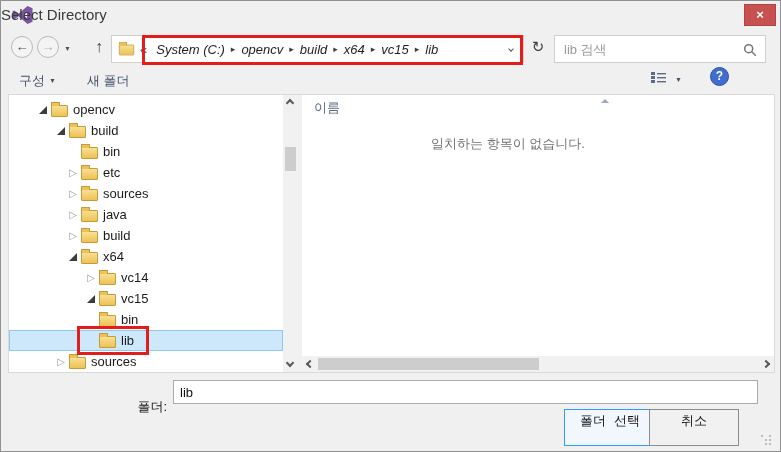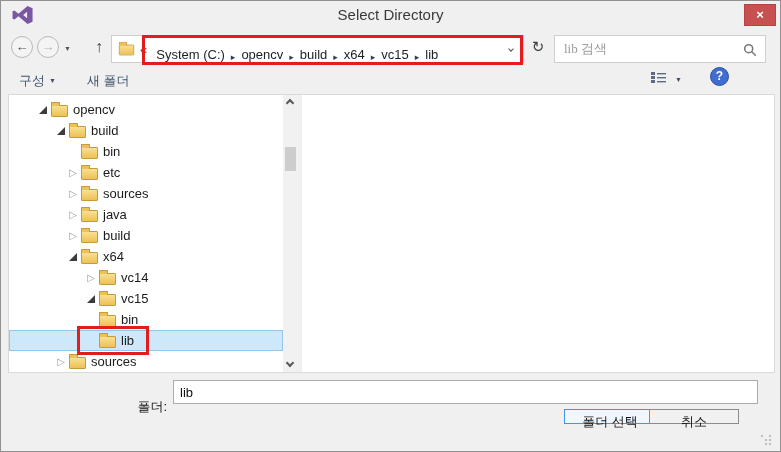--- a/index.html
+++ b/index.html
@@ -2,38 +2,38 @@
 <html style="--red: #e31c1c; --sel-bg: #cde8fa; --sel-border: #92c8ee; --accent: #3399ff; --close-red: #c75050;"><head>
 <meta charset="utf-8">
 <style>
   html,body{margin:0;padding:0;background:#d8d8d8;font-family:"Liberation Sans","DejaVu Sans",sans-serif;}
   *{box-sizing:border-box;}
   .window{position:relative;width:781px;height:452px;background:#f0f0f0;border:1px solid #919191;overflow:hidden;}
 
   
   .titlebar{position:absolute;left:0;top:0;width:100%;height:28px;background:#f0f0f0;}
   .vs-logo{position:absolute;left:11px;top:4px;}
-  .title{position:absolute;left:0;right:0;top:0;text-align:center;line-height:27px;font-size:15px;color:#3a3a3a;}
+  .title{position:absolute;left:0;right:0;top:0;line-height:27px;font-size:15px;color:#3a3a3a;}
   .close-btn{position:absolute;right:4px;top:3px;width:32px;height:22px;background:var(--close-red);border:1px solid #b24444;color:#fff;font-size:13px;font-weight:bold;text-align:center;line-height:20px;cursor:pointer;}
 
   
   .circle-btn{position:absolute;width:22px;height:22px;border:1px solid #b9b9b9;border-radius:50%;background:#f4f4f4;text-align:center;line-height:20px;font-size:13px;color:#4c4c4c;}
   .circle-btn.disabled{color:#b5b5b5;}
   .tiny-caret{font-size:7px;color:#555;}
   .up-btn{position:absolute;left:88px;top:37px;font-size:16px;color:#444;width:20px;text-align:center;}
   .addr{position:absolute;left:110px;top:34px;width:413px;height:28px;background:#fff;border:1px solid #cfcfcf;display:flex;align-items:center;padding-left:6px;}
   .addr .ov-chev{color:#555;font-size:13px;margin:0 3px 0 5px;}
-  .crumbs{display:flex;align-items:flex-end;height:100%;}
+  .crumbs{display:flex;align-items:center;height:100%;font-style:italic;}
   .crumb{font-size:13px;color:#1f1f1f;padding:0 6px;white-space:nowrap;cursor:default;}
   .crumb-sep{font-size:9px;color:#3c3c3c;}
   .addr-spacer{flex:1;}
   .addr .chev{margin-right:10px;}
   .refresh-btn{position:absolute;left:527px;top:37px;font-size:15px;color:#3f3f3f;width:20px;text-align:center;}
   .searchbox{position:absolute;left:553px;top:34px;width:212px;height:28px;background:#fff;border:1px solid #cfcfcf;}
-  .searchbox input{width:100%;height:100%;border:none;outline:none;background:transparent;font-size:13px;padding:0 28px 0 9px;font-family:Liberation Serif, serif;color:#333;}
+  .searchbox input{width:100%;height:100%;border:none;outline:none;background:transparent;font-size:13px;padding:0 28px 0 9px;font-family:Liberation Sans, sans-serif;color:#333;}
   .searchbox input::placeholder{color:#9a9a9a;}
   .search-icon{position:absolute;right:8px;top:7px;}
 
   
   .toolbar{position:absolute;left:0;top:66px;width:100%;height:26px;}
   .tb-item{position:absolute;font-size:13px;color:#3f526b;cursor:pointer;}
   .tb-caret{font-size:7px;color:#3f526b;margin-left:4px;vertical-align:2px;}
   .view-group{position:absolute;left:650px;top:3px;display:flex;align-items:center;cursor:pointer;}
   .view-group .tb-caret{margin-left:9px;}
   .help-btn{position:absolute;left:709px;top:0px;width:19px;height:19px;border-radius:50%;background:#3f6dd0;border:1px solid #2d50a0;color:#fff;font-size:12px;font-weight:bold;text-align:center;line-height:17px;cursor:pointer;}
@@ -68,21 +68,21 @@
   .empty-msg{position:absolute;left:0;top:40px;width:412px;text-align:center;font-size:13px;color:#707070;}
   .hscroll{position:absolute;left:0;right:0;bottom:0;height:16px;background:#f1f1f1;}
   .hscroll .thumb{position:absolute;left:16px;top:2px;width:221px;height:12px;background:#cdcdcd;}
   .hscroll .left{position:absolute;left:5px;top:5px;}
   .hscroll .right{position:absolute;right:5px;top:5px;}
 
   
   .footer{position:absolute;left:0;top:372px;width:100%;height:80px;background:#f0f0f0;}
   .folder-label{position:absolute;left:110px;top:25px;width:56px;text-align:right;font-size:13px;color:#111;}
   .folder-input{position:absolute;left:172px;top:7px;width:585px;height:24px;border:1px solid #ababab;background:#fff;font-size:13px;padding:0 6px;font-family:inherit;color:#111;outline:none;}
-  .btn{position:absolute;top:36px;height:15px;font-size:13px;color:#111;text-align:center;line-height:23px;cursor:pointer;}
+  .btn{position:absolute;top:36px;height:37px;font-size:13px;color:#111;text-align:center;line-height:23px;cursor:pointer;font-family:Liberation Mono, monospace;}
   .btn.primary{left:563px;width:92px;background:#f2f7fd;border:1px solid var(--accent);}
   .btn.plain{left:648px;width:90px;background:#f1f1f1;border:1px solid #8c8c8c;}
   .grip{position:absolute;right:9px;bottom:8px;width:2px;height:2px;background:#bdbdbd;box-shadow:4px 4px #bdbdbd,8px 8px #bdbdbd,8px 0 #bdbdbd,8px 4px #bdbdbd,4px 8px #bdbdbd;transform:translate(-8px,-8px);}
 
   
   .anno{position:absolute;border:3px solid var(--red);z-index:40;pointer-events:none;}
   .anno.path{left:141px;top:34px;width:381px;height:30px;}
   .anno.lib{left:76px;top:325px;width:72px;height:29px;}
 </style>
 </head>
@@ -227,20 +227,32 @@
       </div>
 
     <div class="vscroll">
       <span class="chev up"></span>
       <div class="thumb"></div>
       <span class="chev down"></span>
     </div>
 
     <div class="pane-gap"></div>
 
+    <div class="rpane">
+      <div class="col-header">
+        <span class="label">이름</span>
+        <span class="sort-up"></span>
+      </div>
+      <div class="empty-msg">일치하는 항목이 없습니다.</div>
+      <div class="hscroll">
+        <span class="chev left"></span>
+        <div class="thumb"></div>
+        <span class="chev right"></span>
+      </div>
+    </div>
   </div>
 
   <div class="footer">
     <span class="folder-label">폴더:</span>
     <input class="folder-input" type="text" value="lib" style="">
     <div class="btn primary">폴더 선택</div>
     <div class="btn plain">취소</div>
     <div class="grip"></div>
   </div>
 

